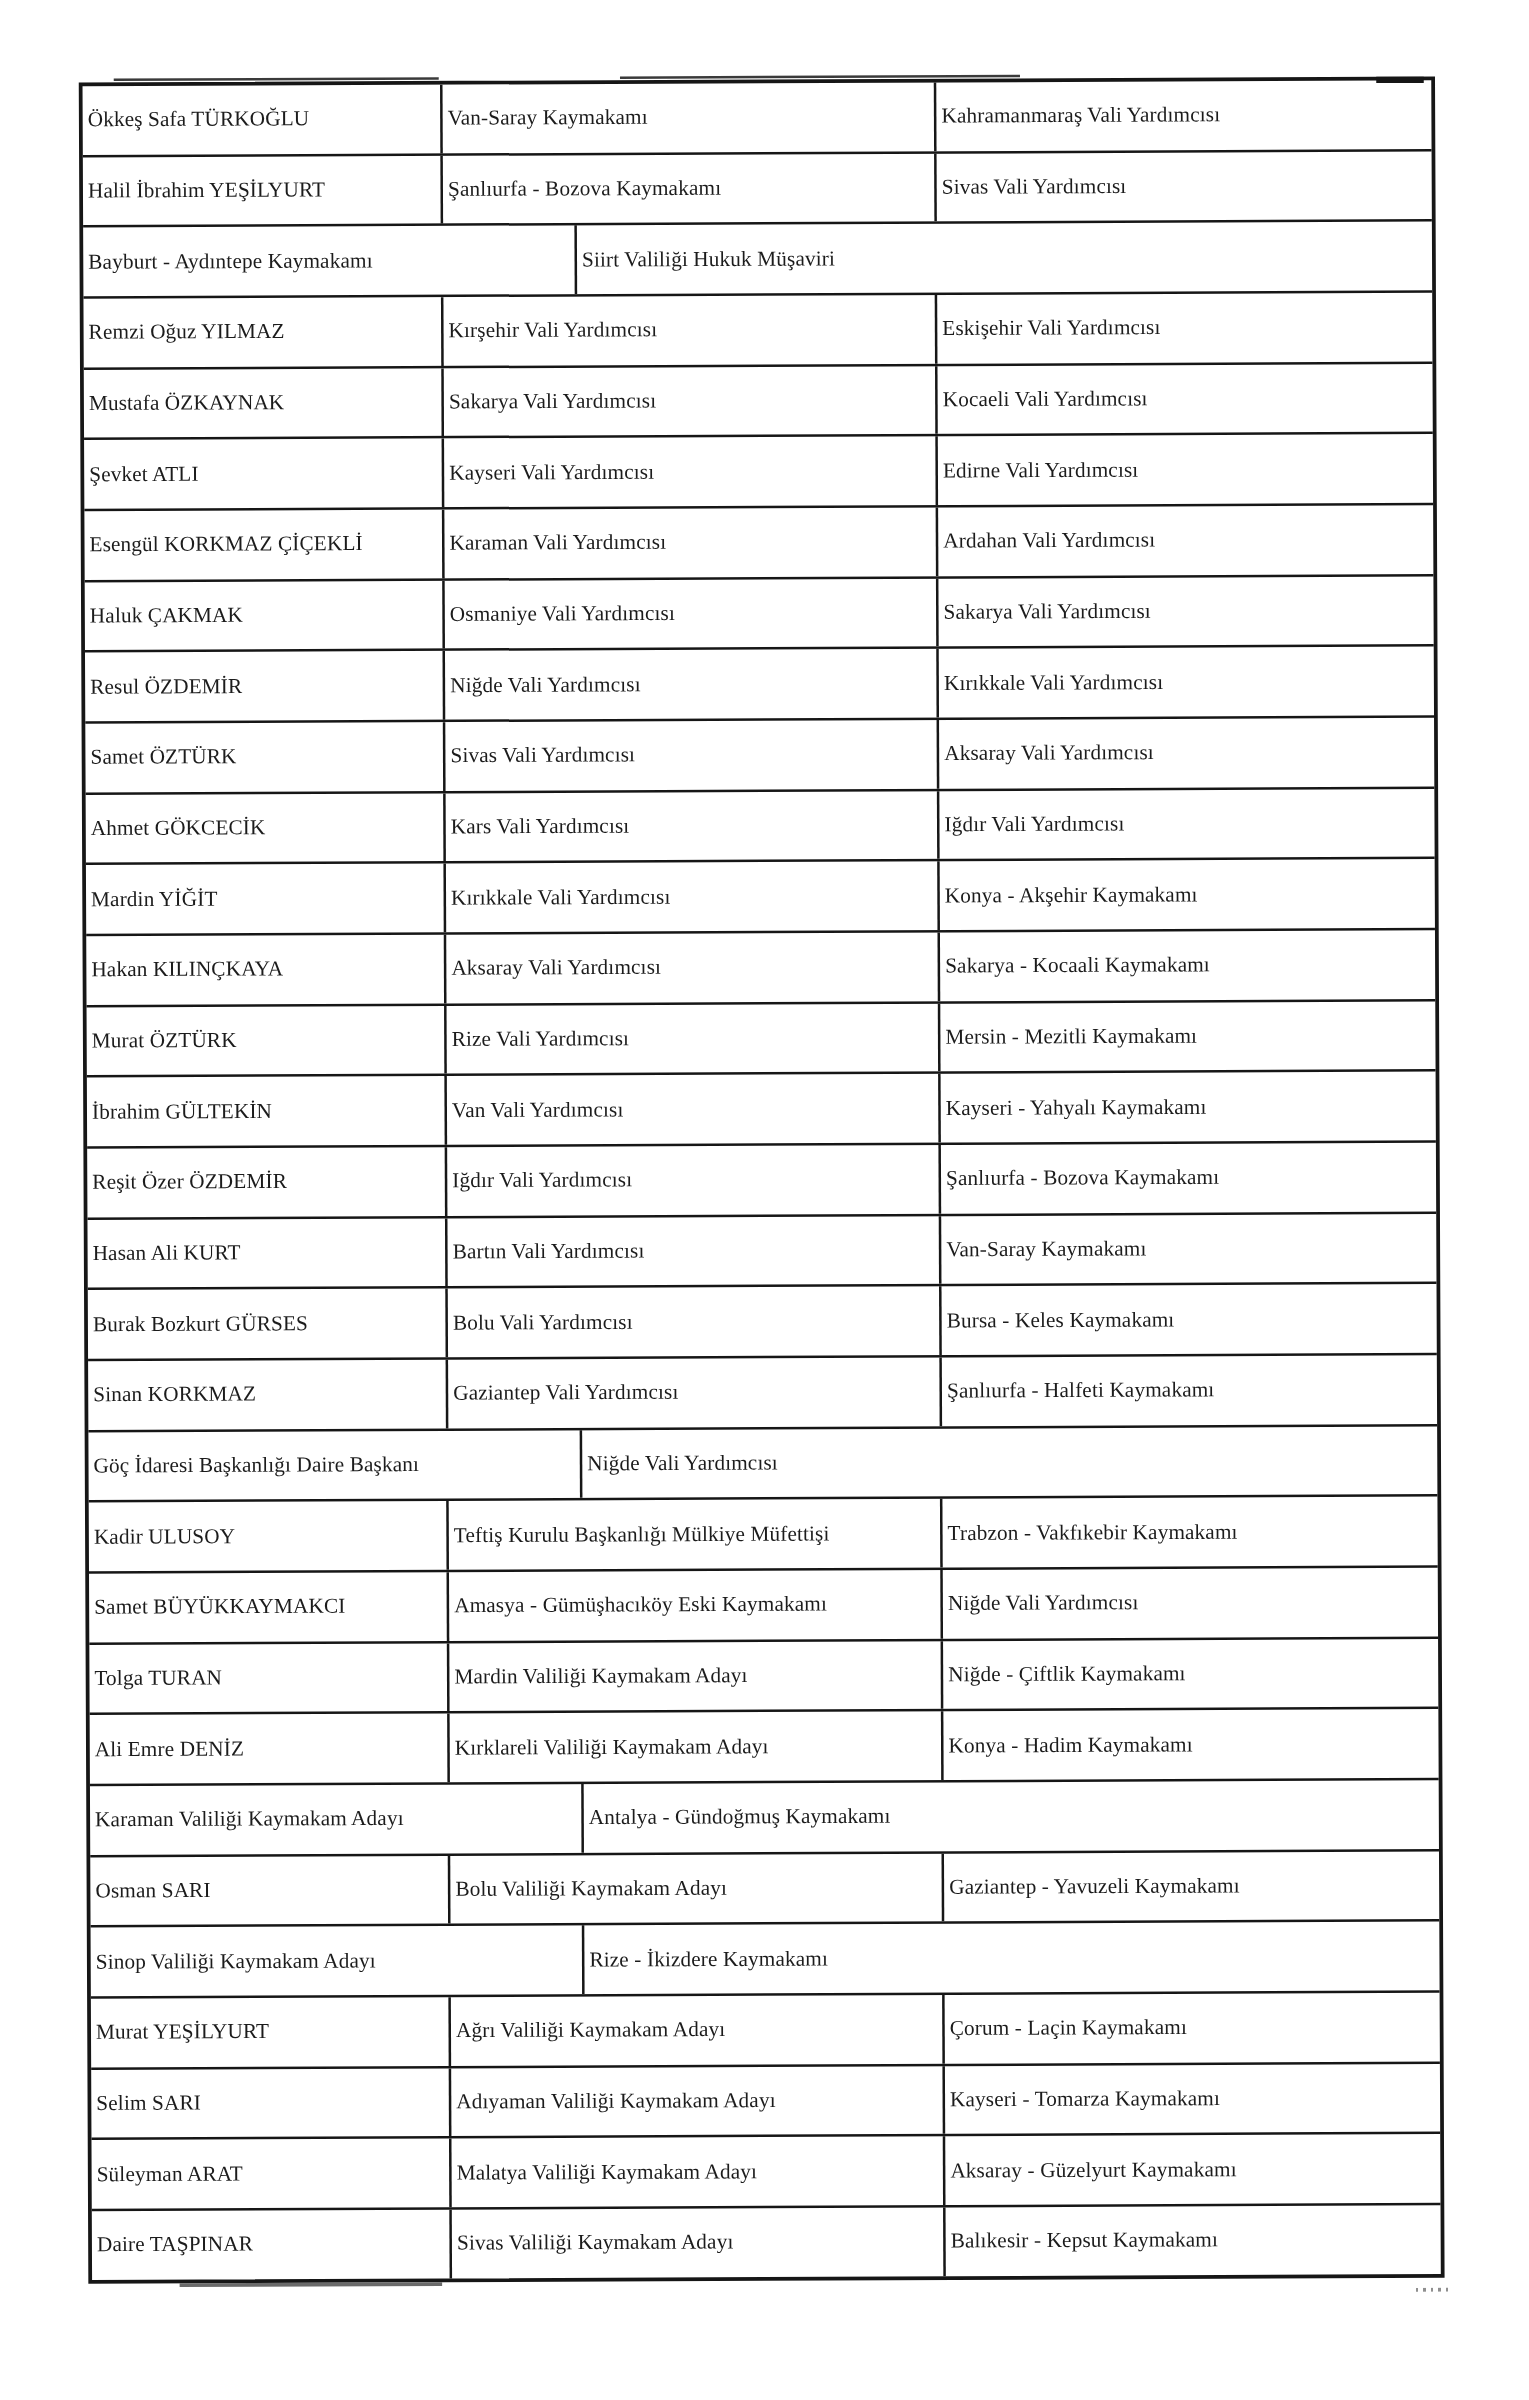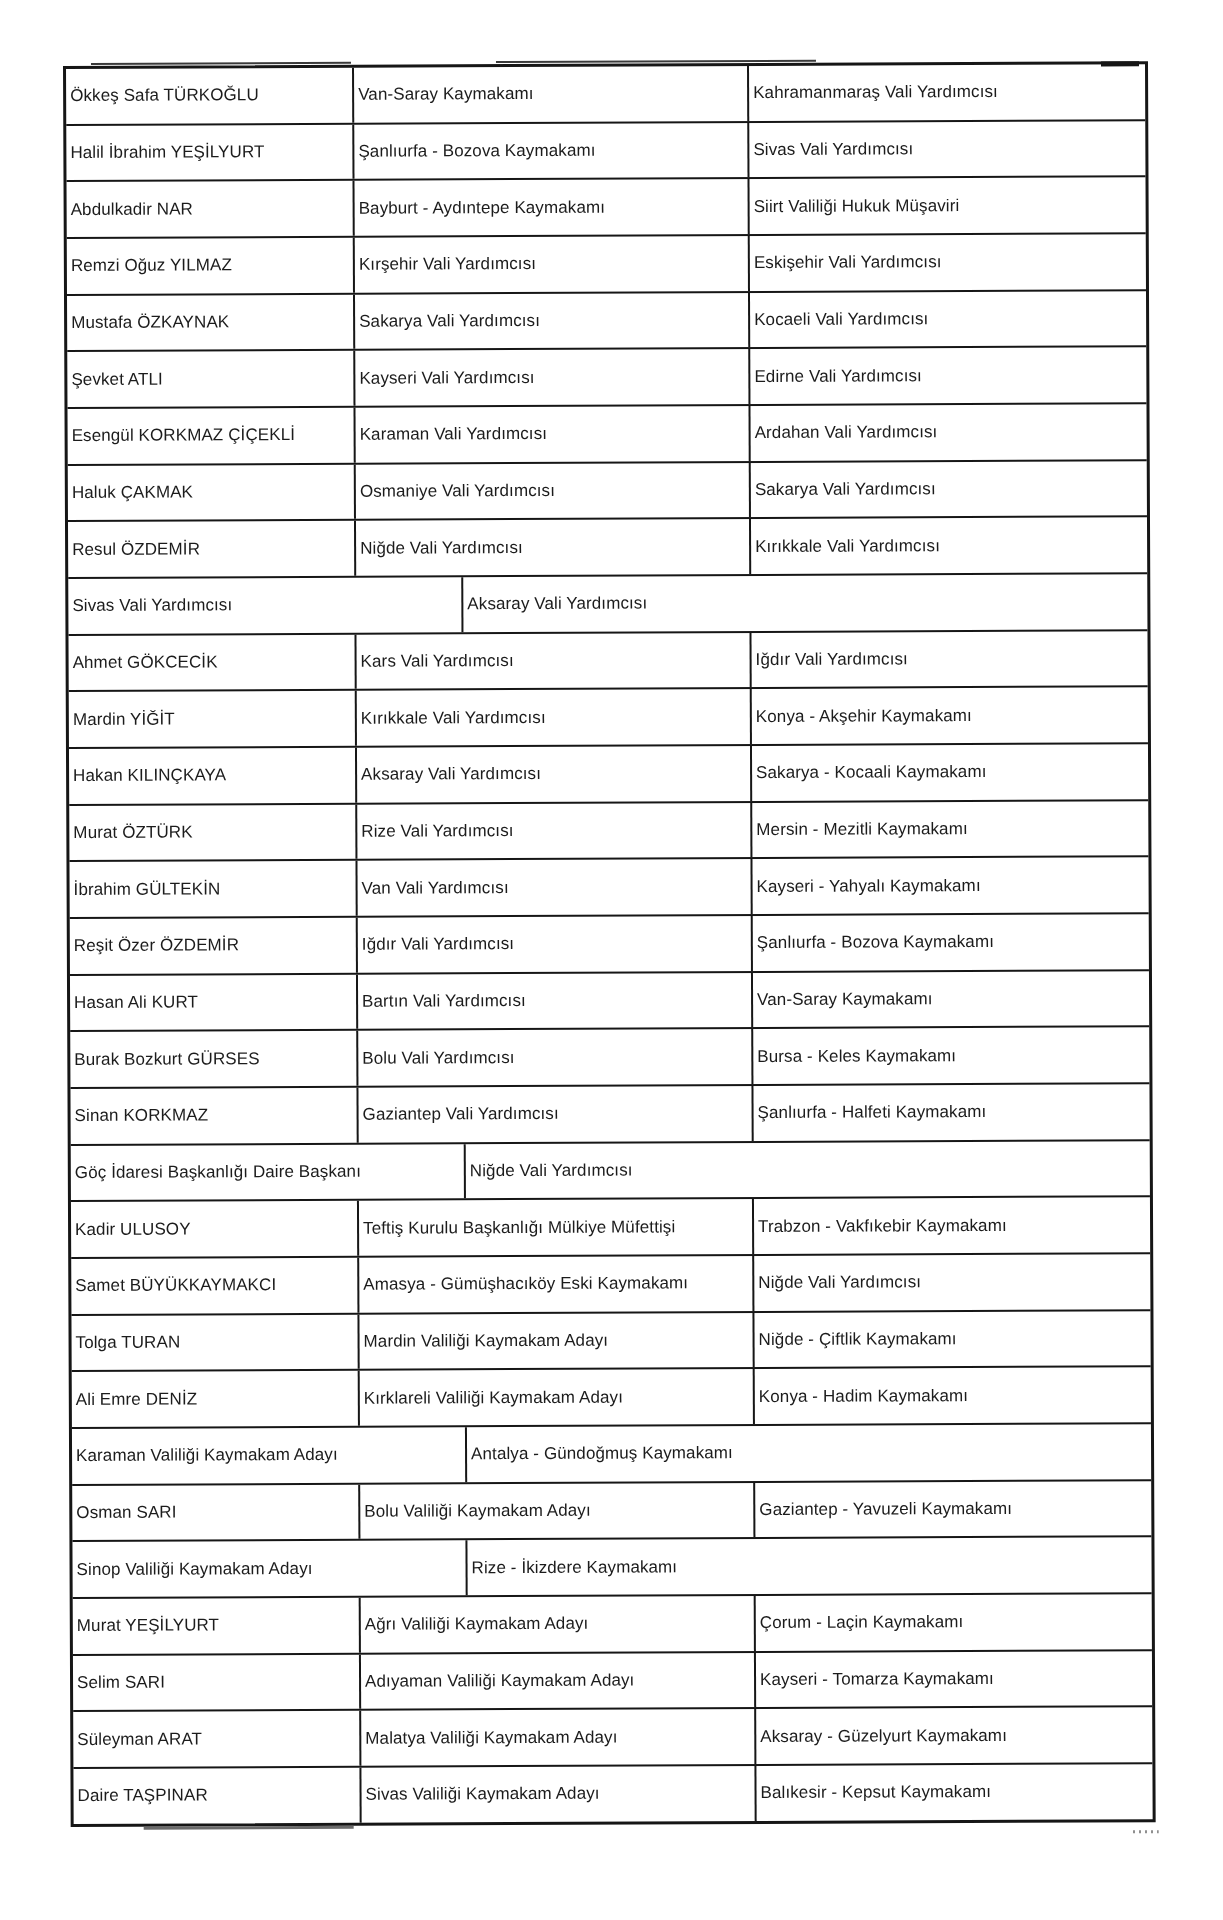--- a/index.html
+++ b/index.html
@@ -11,20 +11,21 @@
   *{margin:0;padding:0;box-sizing:border-box;}
   html,body{background:#fff;}
   body{
     width:1223px;height:1920px;
     font-family:"Liberation Sans","DejaVu Sans",sans-serif;
     position:relative;overflow:hidden;
   }
   .page{
     position:absolute;left:0;top:0;width:1223px;height:1920px;
     background:var(--paper);
+    font-family:Liberation Serif, serif;
   }
   .scan-table{
     position:absolute;left:63px;top:66px;width:1085px;height:1761px;
     border:3px solid var(--line);
     background:var(--paper);
     display:flex;flex-direction:column;
     transform:rotate(-0.25deg);
     transform-origin:0 0;
   }
   .row{
@@ -66,21 +67,20 @@
     <div class="cell c1">Ökkeş Safa TÜRKOĞLU</div>
     <div class="cell c2">Van-Saray Kaymakamı</div>
     <div class="cell c3">Kahramanmaraş Vali Yardımcısı</div>
   </div>
       <div class="row">
     <div class="cell c1">Halil İbrahim YEŞİLYURT</div>
     <div class="cell c2">Şanlıurfa - Bozova Kaymakamı</div>
     <div class="cell c3">Sivas Vali Yardımcısı</div>
   </div>
       <div class="row">
-    <div class="cell c1">Abdulkadir NAR</div>
     <div class="cell c2">Bayburt - Aydıntepe Kaymakamı</div>
     <div class="cell c3">Siirt Valiliği Hukuk Müşaviri</div>
   </div>
       <div class="row">
     <div class="cell c1">Remzi Oğuz YILMAZ</div>
     <div class="cell c2">Kırşehir Vali Yardımcısı</div>
     <div class="cell c3">Eskişehir Vali Yardımcısı</div>
   </div>
       <div class="row">
     <div class="cell c1">Mustafa ÖZKAYNAK</div>
@@ -101,20 +101,21 @@
     <div class="cell c1">Haluk ÇAKMAK</div>
     <div class="cell c2">Osmaniye Vali Yardımcısı</div>
     <div class="cell c3">Sakarya Vali Yardımcısı</div>
   </div>
       <div class="row">
     <div class="cell c1">Resul ÖZDEMİR</div>
     <div class="cell c2">Niğde Vali Yardımcısı</div>
     <div class="cell c3">Kırıkkale Vali Yardımcısı</div>
   </div>
       <div class="row">
+    <div class="cell c1">Samet ÖZTÜRK</div>
     <div class="cell c2">Sivas Vali Yardımcısı</div>
     <div class="cell c3">Aksaray Vali Yardımcısı</div>
   </div>
       <div class="row">
     <div class="cell c1">Ahmet GÖKCECİK</div>
     <div class="cell c2">Kars Vali Yardımcısı</div>
     <div class="cell c3">Iğdır Vali Yardımcısı</div>
   </div>
       <div class="row">
     <div class="cell c1">Mardin YİĞİT</div>

